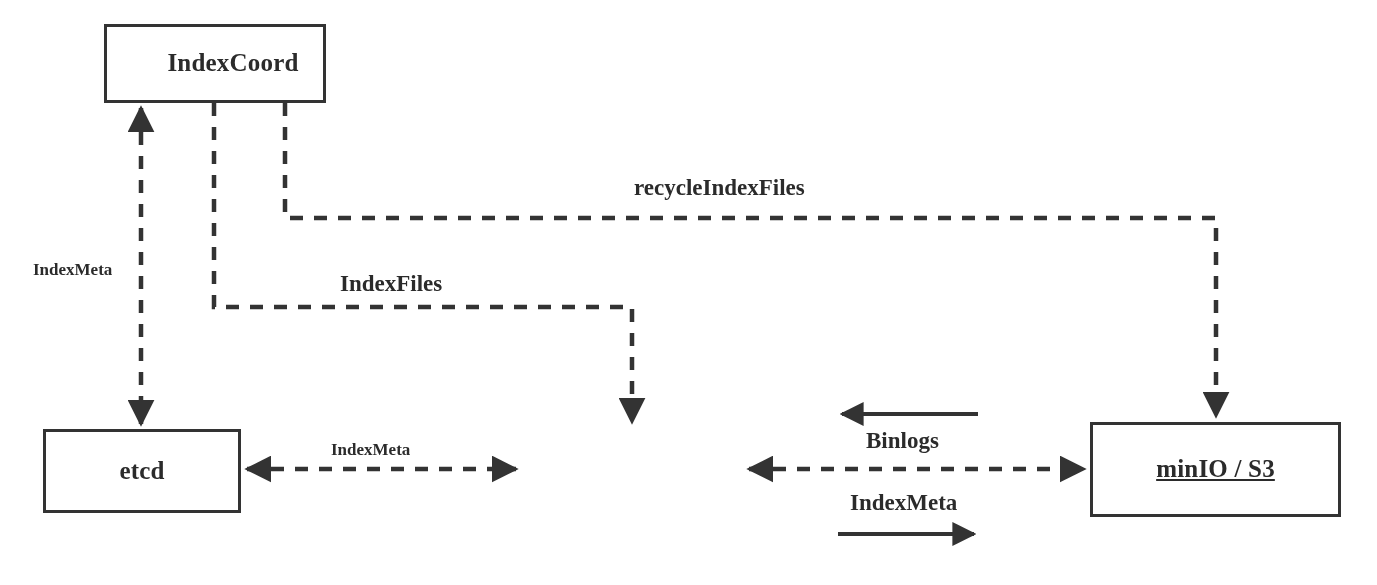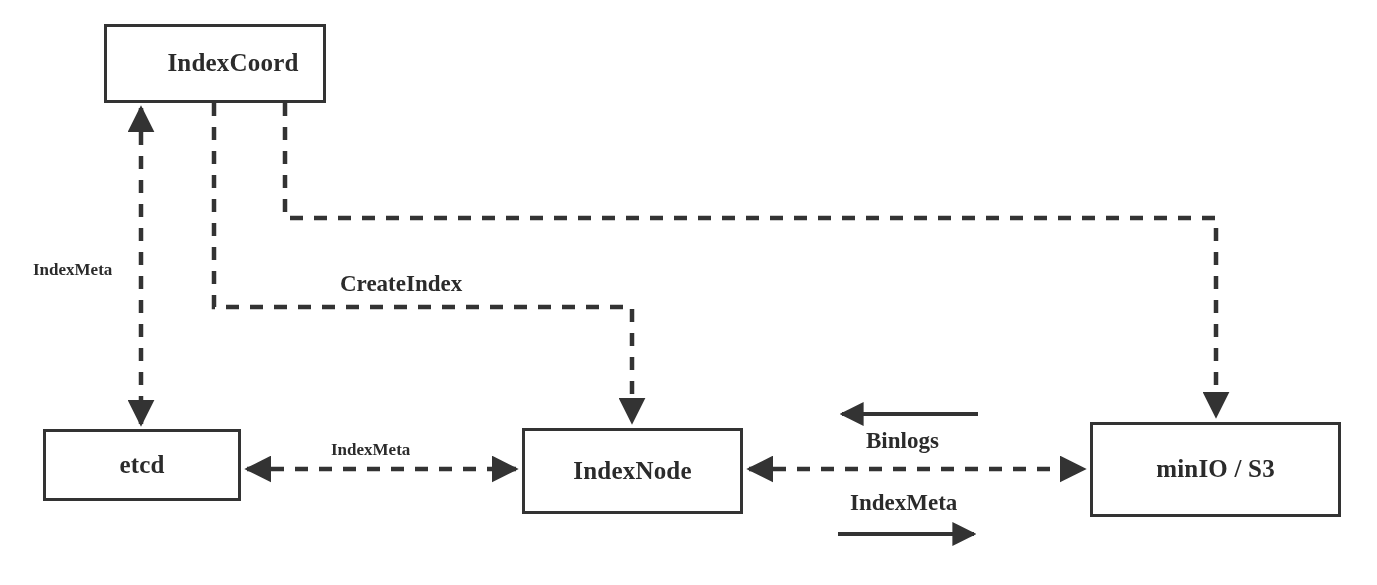--- a/index.html
+++ b/index.html
@@ -75,36 +75,34 @@
 
     <path d="M 978 414 L 842 414" fill="none" stroke="#333333" stroke-width="4" marker-end="url(#arrow-end)"></path>
 
     <path d="M 838 534 L 974 534" fill="none" stroke="#333333" stroke-width="4" marker-end="url(#arrow-end)"></path>
   </svg>
 
   <div class="node-box" style="left:104px; top:24px; width:222px; height:79px;padding-left:36px;">
     <span>IndexCoord</span>
   </div>
 
-  <div class="node-box" style="left:43px; top:429px; width:198px; height:72px;">
+  <div class="node-box" style="left:43px; top:429px; width:198px; height:84px;">
     <span>etcd</span>
   </div>
 
-  <div class="node-box" style="left:522px; top:428px; width:221px; height:86px;">
-    <span>IndexNode</span>
-  </div>
 
-  <div class="node-box" style="left:1090px; top:422px; width:251px; height:95px; flex-direction:column;">
+  <div class="node-box" style="left:1090px; top:422px; width:251px; height:95px; flex-direction:column;text-decoration:underline;">
     <span>minIO / S3</span>
   </div>
 
   <div class="edge-label small" style="left:33px; top:261px;">IndexMeta</div>
 
-  <div class="edge-label big" style="left:340px; top:272px;">CreateIndex</div>
+  <div class="edge-label big" style="left:340px; top:272px;">IndexFiles</div>
 
+  <div class="edge-label big" style="left:634px; top:176px;">recycleIndexFiles</div>
 
   <div class="edge-label small" style="left:331px; top:441px;">IndexMeta</div>
 
   <div class="edge-label big" style="left:866px; top:429px;text-align:right;">Binlogs</div>
 
   <div class="edge-label big" style="left:850px; top:491px;">IndexMeta</div>
 
 </div>
 
 </body></html>

